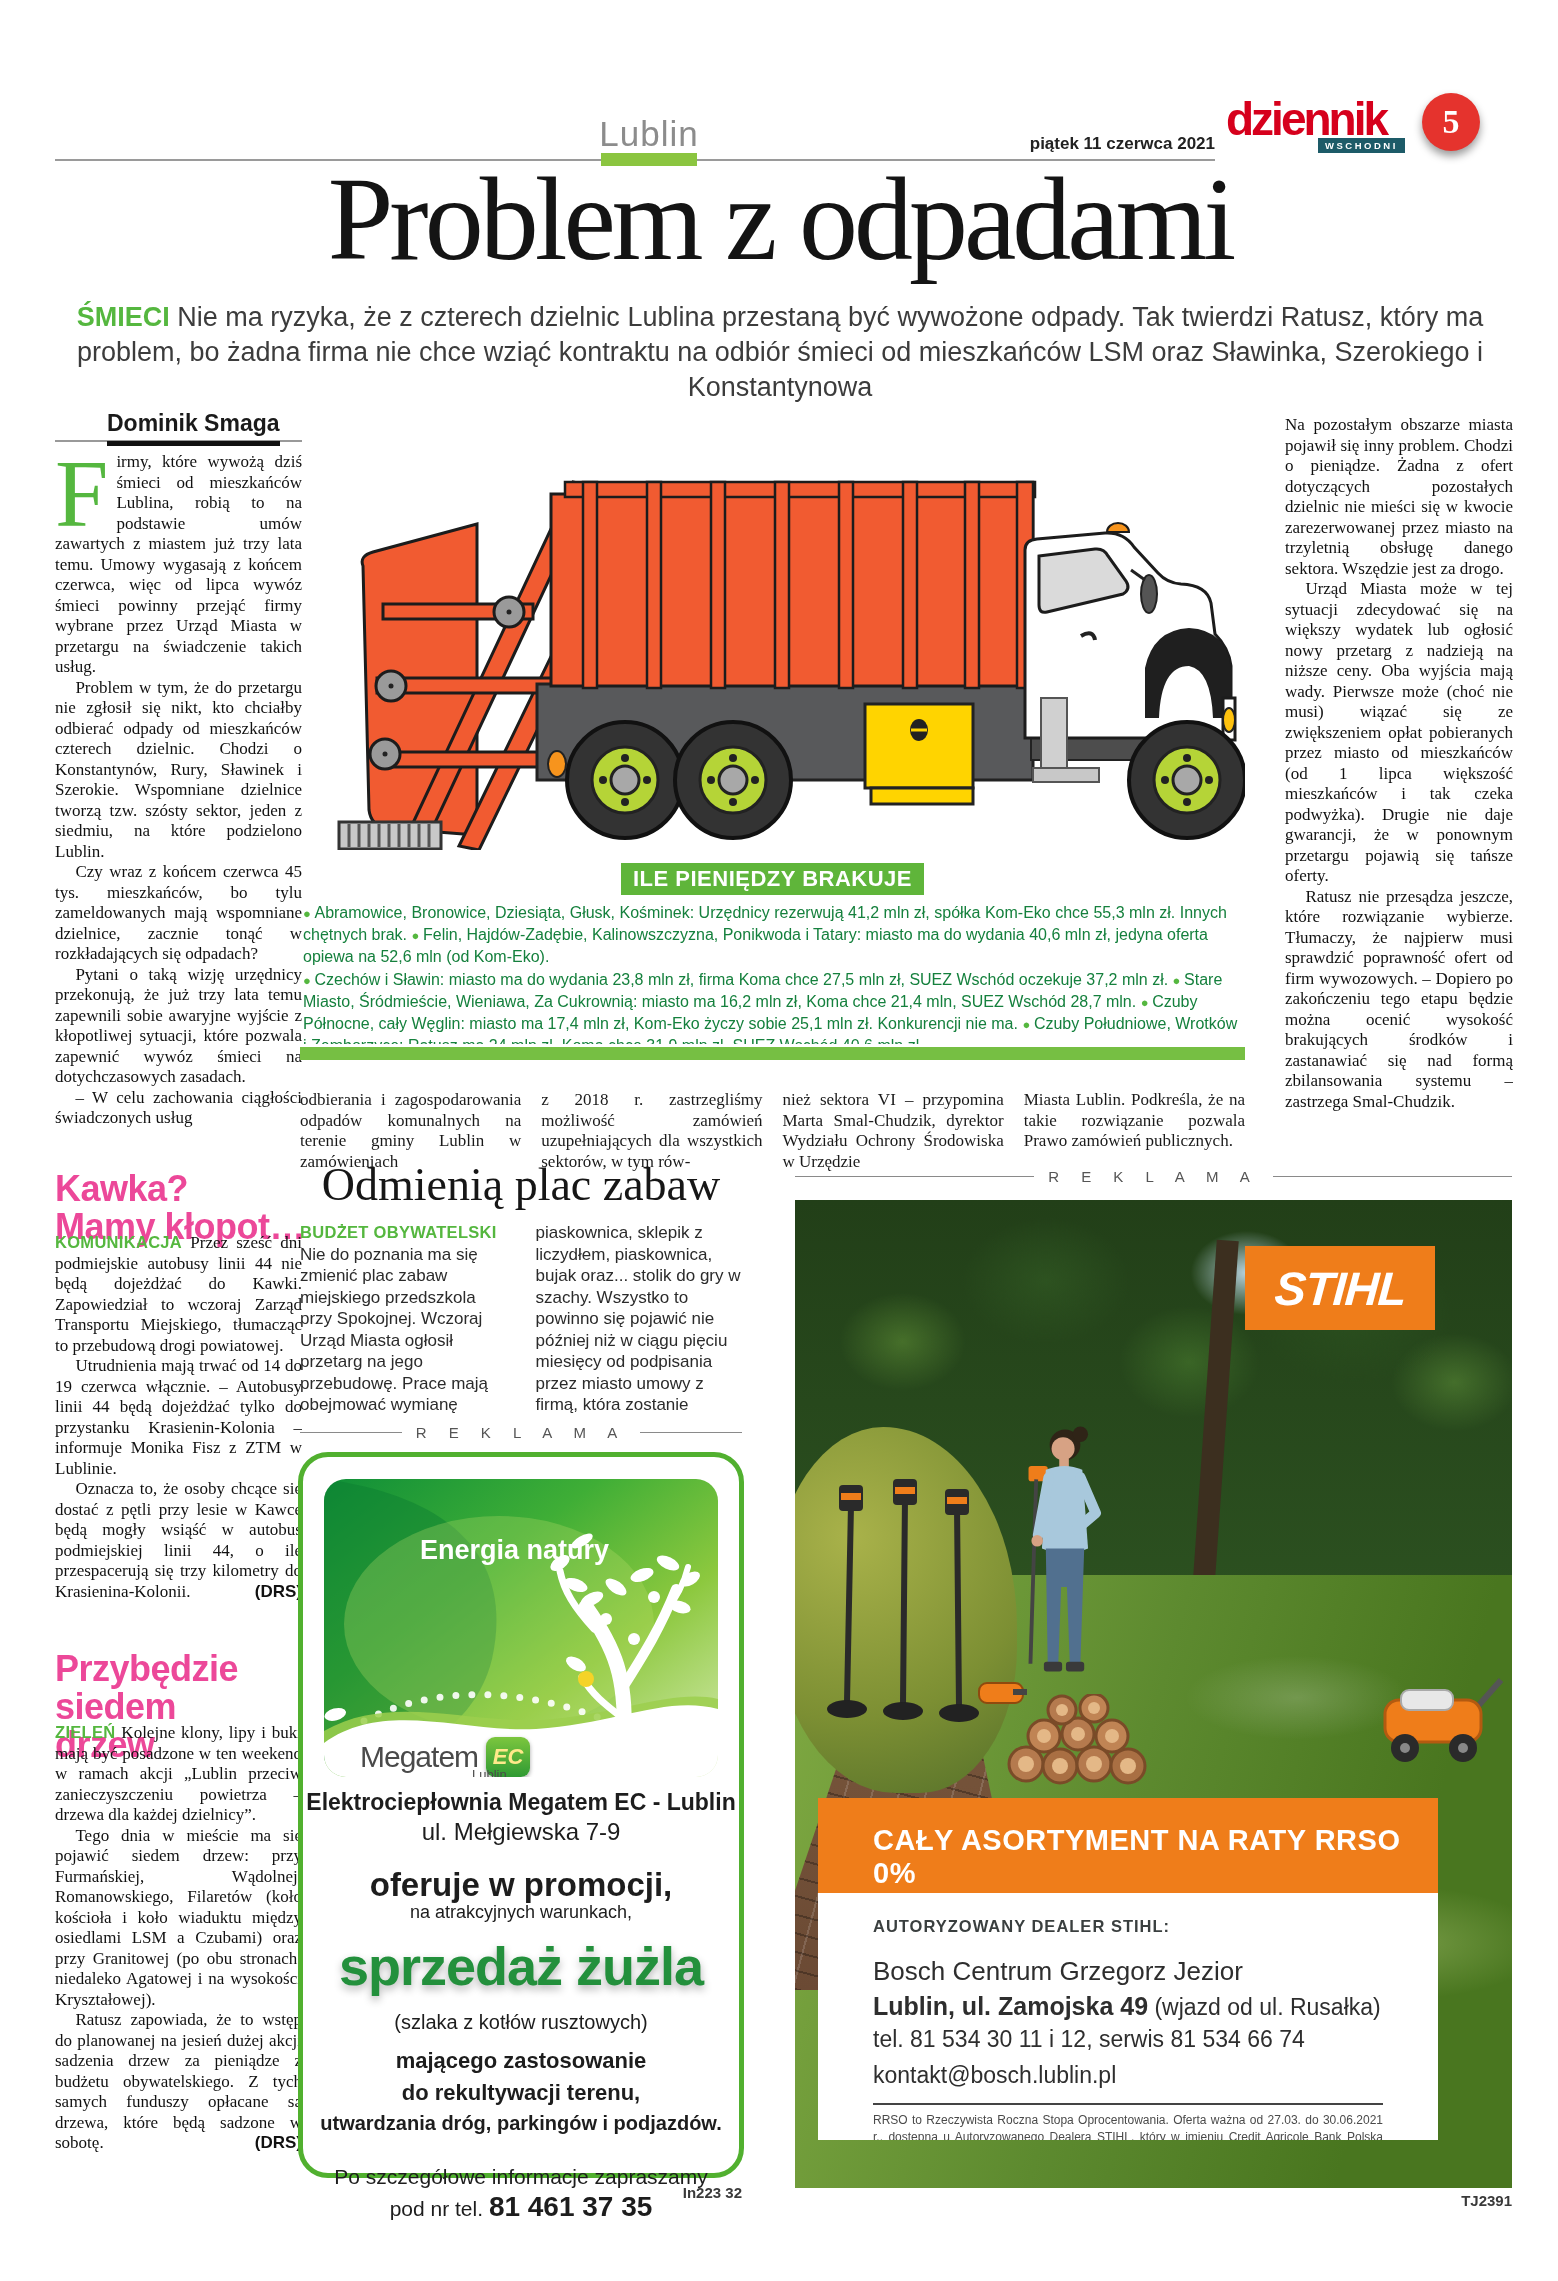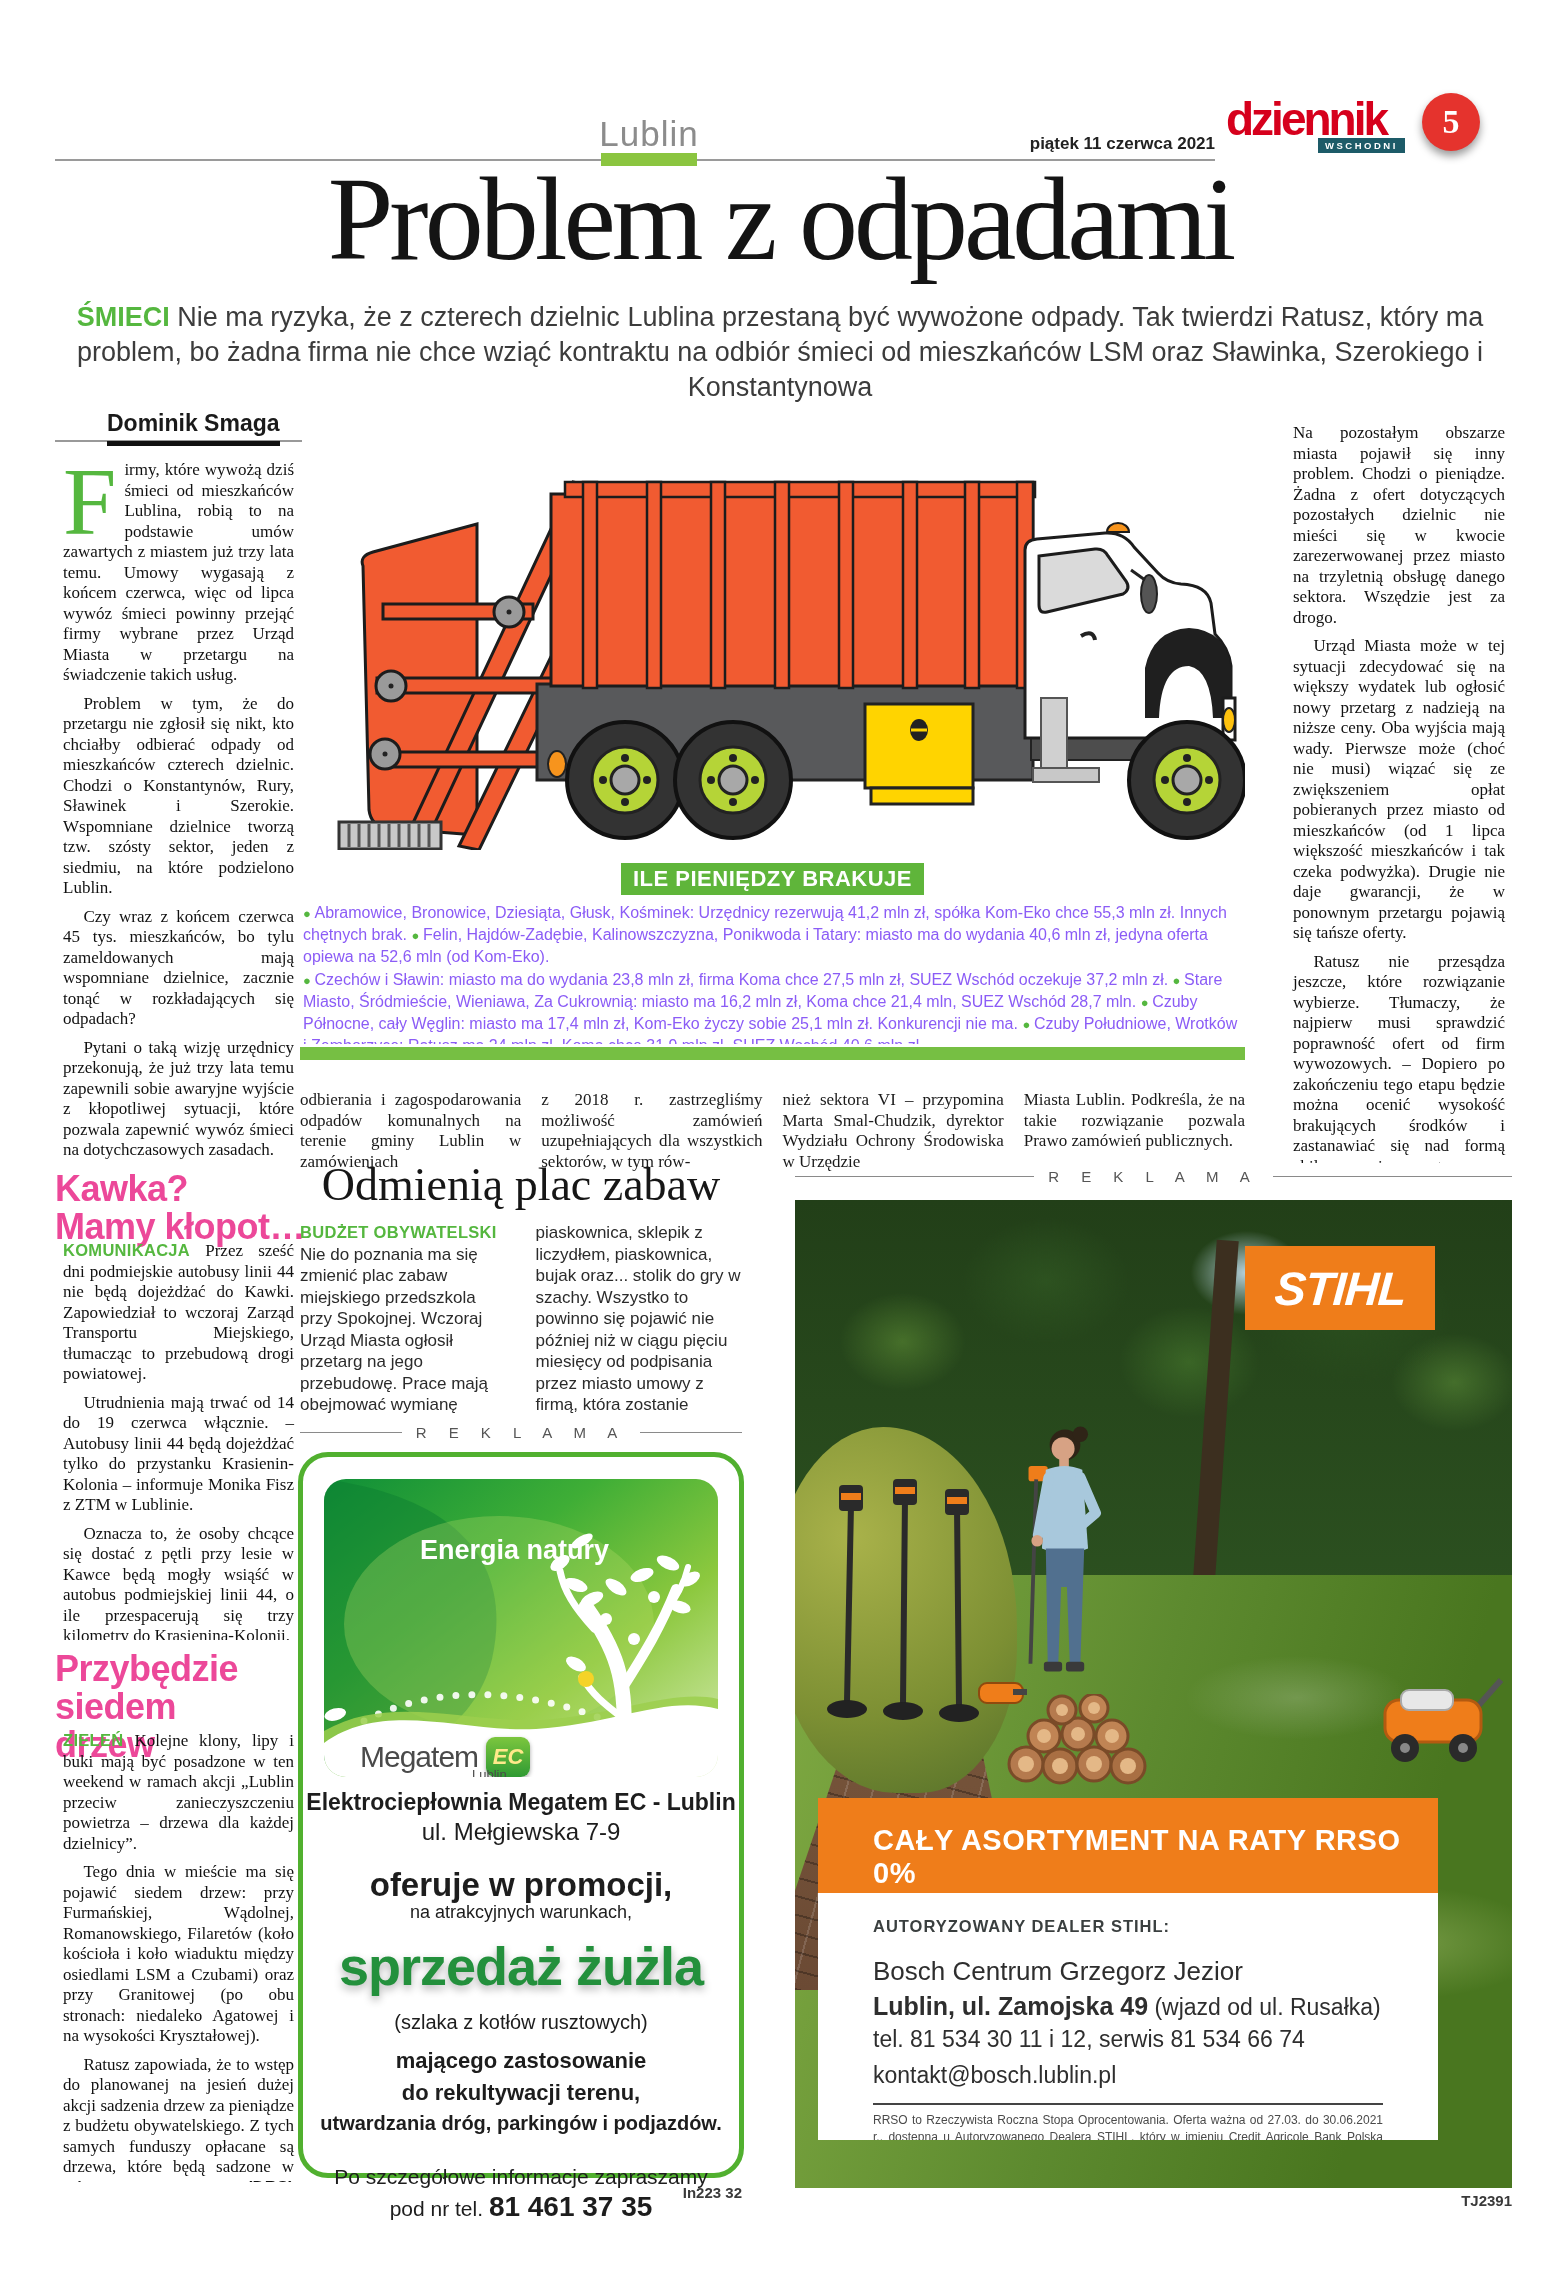--- a/index.html
+++ b/index.html
@@ -24,36 +24,36 @@
             font:400 118px/1.02 "Liberation Serif",serif;letter-spacing:-4px;color:#141414;}
   .lead{left:70px;top:300px;width:1420px;text-align:center;font:500 27px/1.3 "Liberation Sans",sans-serif;color:#3c3c3c;}
   .green{color:#55b73f;font-weight:700;}
 
   
   .byline{left:55px;top:406px;width:247px;height:36px;}
   .byline-rule{position:absolute;left:0;bottom:0;width:100%;height:2px;background:#999;}
   .byline-name{position:absolute;left:52px;bottom:-4px;font:700 23px "Liberation Sans",sans-serif;
                border-bottom:5px solid #111;padding-bottom:4px;}
   .serifcol{font:400 17px/20.5px "Liberation Serif",serif;text-align:justify;color:#111;}
-  .serifcol p{margin:8px;}
+  .serifcol p{margin:0;}
   .serifcol p + p{text-indent:1.2em;}
   .col-left{left:55px;top:452px;width:247px;height:712px;overflow:hidden;}
   .col-right{left:1285px;top:415px;width:228px;height:748px;overflow:hidden;}
   .dropcap{float:left;font:400 96px/0.8 "Liberation Serif",serif;color:#55b73f;margin:4px 8px 0 0;}
   .sig{float:right;font:700 17px "Liberation Sans",sans-serif;color:#111;}
 
   
   .truck{left:325px;top:398px;width:920px;height:452px;}
 
   
   .ib-label{left:300px;top:866px;width:945px;text-align:center;}
   .ib-label span{background:#5fb53a;color:#fff;font:700 22px "Liberation Sans",sans-serif;
                  padding:3px 12px 4px;letter-spacing:.5px;}
   .ib-text{left:303px;top:902px;width:942px;height:142px;overflow:hidden;
-           font:400 16px/21px "Liberation Sans",sans-serif;color:#8b5cf6;}
+           font:400 16px/21px "Liberation Sans",sans-serif;color:#15803d;}
   .ib-text p{margin:0 0 2px 0;}
   .bullet::before{content:"● ";color:#55b73f;font-size:13px;}
   .greenbar{left:300px;top:1047px;width:945px;height:13px;background:#76bf43;}
   .bottom-cols{left:300px;top:1090px;width:945px;height:88px;display:flex;gap:20px;overflow:hidden;}
   .bottom-cols div{flex:1;font:400 17px/20.5px "Liberation Serif",serif;text-align:justify;}
 
   
   .sec-head{font:700 36px/1.06 "Liberation Sans",sans-serif;color:#ec4899;letter-spacing:-.5px;}
   .kawka-head{left:55px;top:1170px;width:260px;}
   .kawka-body{left:55px;top:1232px;width:247px;height:408px;overflow:hidden;}

